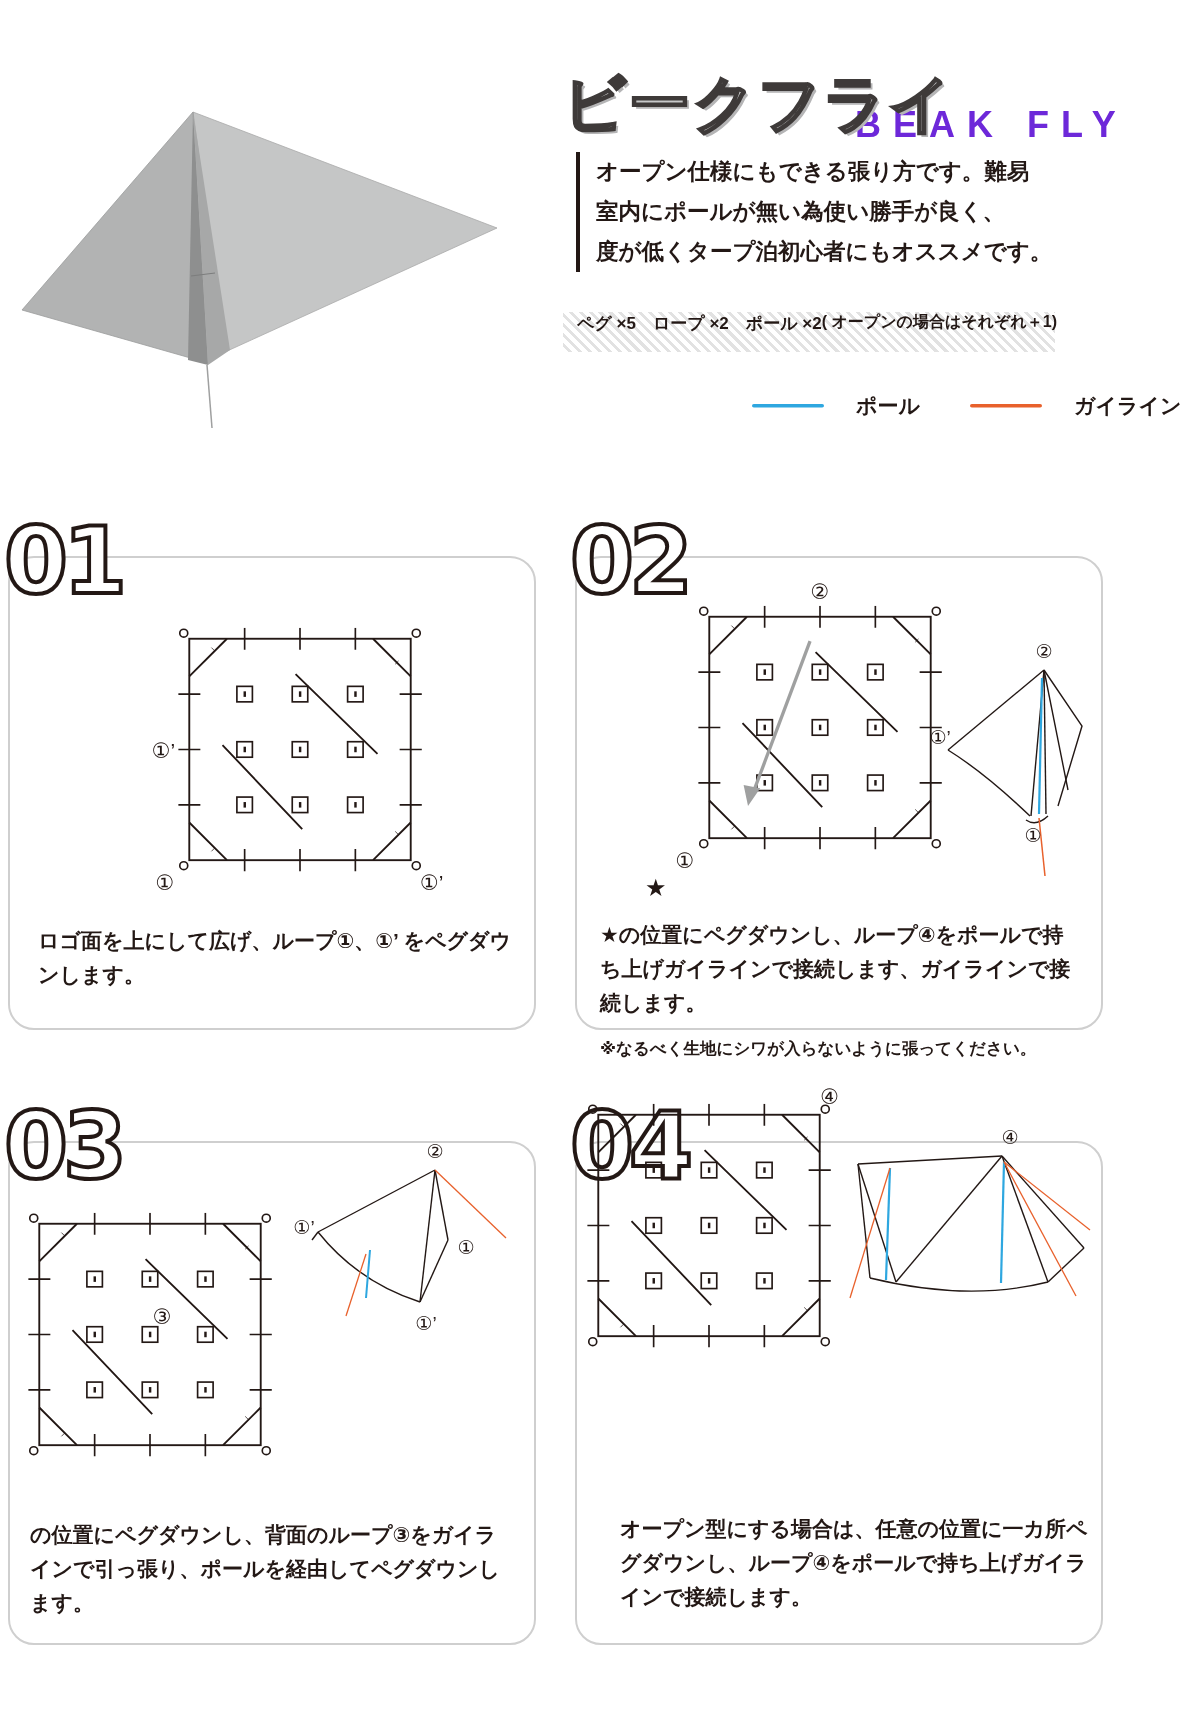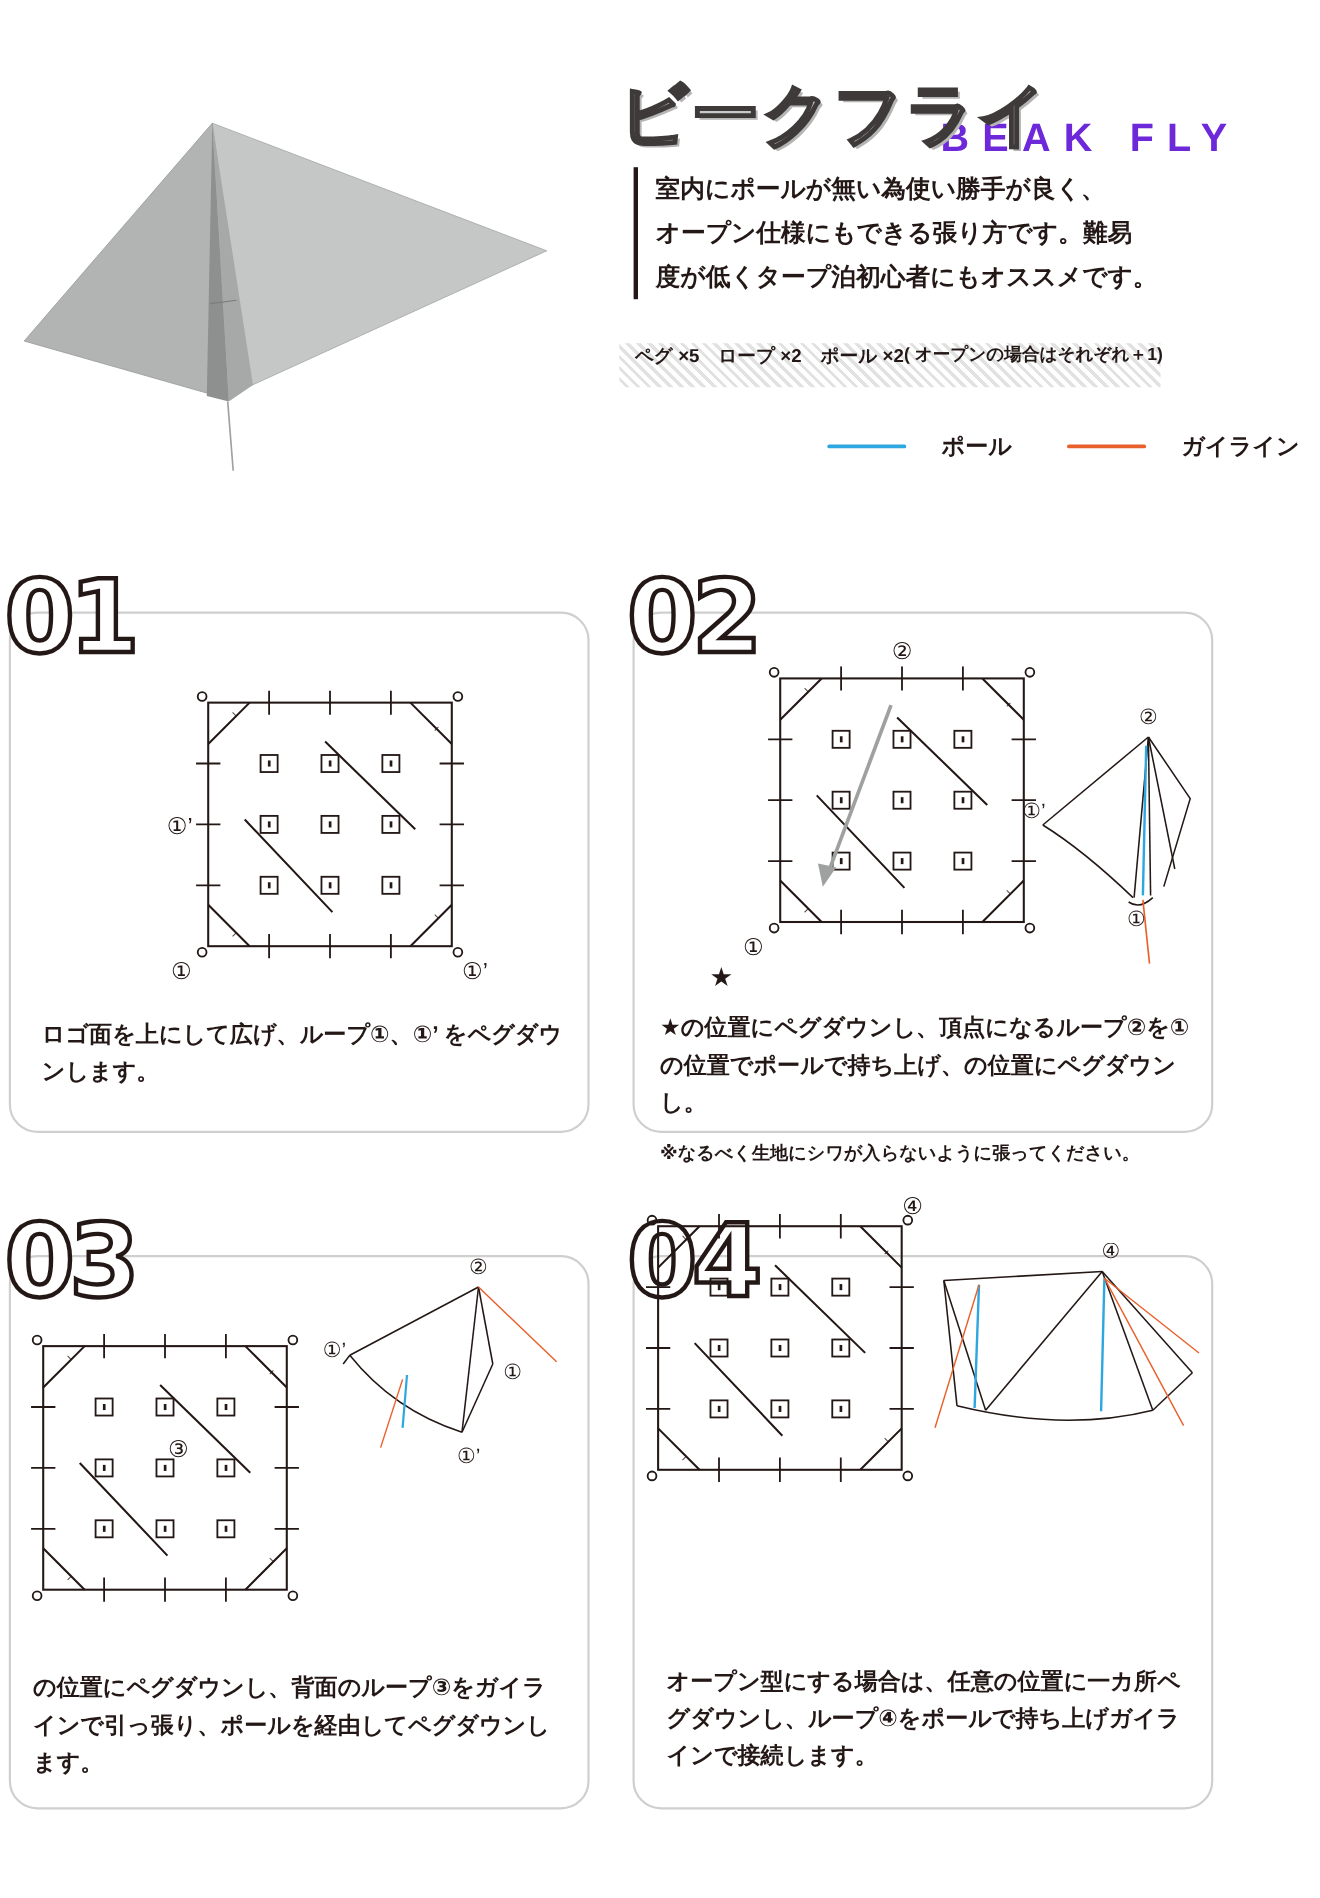--- a/index.html
+++ b/index.html
@@ -116,22 +116,22 @@
     <polygon points="183,32 178,280 198,285" fill="#8e8f8f"></polygon>
     <polygon points="183,32 198,285 220,270" fill="#a7a8a8"></polygon>
     <path d="M181,196 L205,193" stroke="#7c7d7d" stroke-width="1" fill="none"></path>
     <path d="M197,285 L202,348" stroke="#9fa0a0" stroke-width="1.5" fill="none"></path>
   </svg>
 
   <div class="abs title-en" style="left:828px;top:104px">BEAK FLY</div>
   <div class="abs title-jp" style="left:563px;top:62px">ビークフライ</div>
 
   <div class="abs desc" style="left:576px;top:152px;width:480px">
+    <span>オープン仕様にもできる張り方です。難易</span>
     <span>室内にポールが無い為使い勝手が良く、</span>
-    <span>オープン仕様にもできる張り方です。難易</span>
     <span>度が低くタープ泊初心者にもオススメです。</span>
   </div>
 
   <div class="abs materials" style="left:563px;top:312px">
     <span class="main">ペグ ×5　ロープ ×2　ポール ×2</span>
     <span class="paren">( オープンの場合はそれぞれ＋1)</span>
   </div>
 
   <div class="abs legend" style="left:752px;top:392px">
     <svg width="72" height="6">
@@ -177,21 +177,21 @@
     <path d="M114,30 L138,150"></path>
     <path d="M96,180 Q106,187 118,176"></path>
   </g>
   <path class="pole" stroke-width="2.2" d="M112,38 L109,174"></path>
   <path class="guy" stroke-width="1.5" d="M109,178 L115,236"></path>
   <text class="lbl" x="10" y="104" text-anchor="middle">①’</text>
   <text class="lbl" x="103" y="202" text-anchor="middle">①</text>
 </svg>
 <div class="abs star" style="left:645px;top:874px">★</div>
 <div class="abs" style="left:600px;top:918px;width:484px">
-  <div class="caption">★の位置にペグダウンし、頂点になるループ②を①の位置でポールで持ち上げ、の位置にペグダウンし。</div>
+  <div class="caption">★の位置にペグダウンし、ループ④をポールで持ち上げガイラインで接続します、ガイラインで接続します。</div>
   <div class="note">※なるべく生地にシワが入らないように張ってください。</div>
 </div>
 
 <div class="card" style="left:8px;top:1141px;width:524px;height:500px"></div>
 <div class="stepnum" style="left:4px;top:1101px">03</div>
 <svg class="abs" style="left:0px;top:1185px" width="300" height="310" viewBox="-25 -25 270 280">
   <use href="#tarpPlan"></use>
   <text class="lbl" x="121" y="101" text-anchor="middle">③</text>
 </svg>
 <svg class="abs" style="left:288px;top:1142px" width="255" height="210" viewBox="0 0 255 210">
@@ -230,13 +230,13 @@
     <path d="M32,148 Q130,172 210,152"></path>
     <path d="M164,26 L210,152"></path>
     <path d="M210,152 L246,118"></path>
   </g>
   <path class="pole" stroke-width="2.2" d="M52,38 L48,150"></path>
   <path class="pole" stroke-width="2.2" d="M166,32 L163,153"></path>
   <path class="guy" stroke-width="1.3" d="M166,32 L238,166"></path>
   <path class="guy" stroke-width="1.3" d="M166,32 L252,100"></path>
   <path class="guy" stroke-width="1.3" d="M52,38 L12,168"></path>
 </svg>
-<div class="abs caption" style="left:606px;top:1512px;width:482px">オープン型にする場合は、任意の位置に一カ所ペグダウンし、ループ④をポールで持ち上げガイラインで接続します。</div>
+<div class="abs caption" style="left:620px;top:1512px;width:482px">オープン型にする場合は、任意の位置に一カ所ペグダウンし、ループ④をポールで持ち上げガイラインで接続します。</div>
 
 </body></html>

